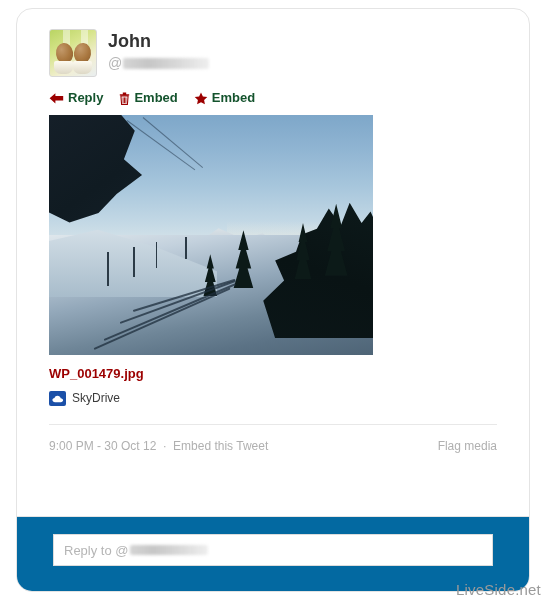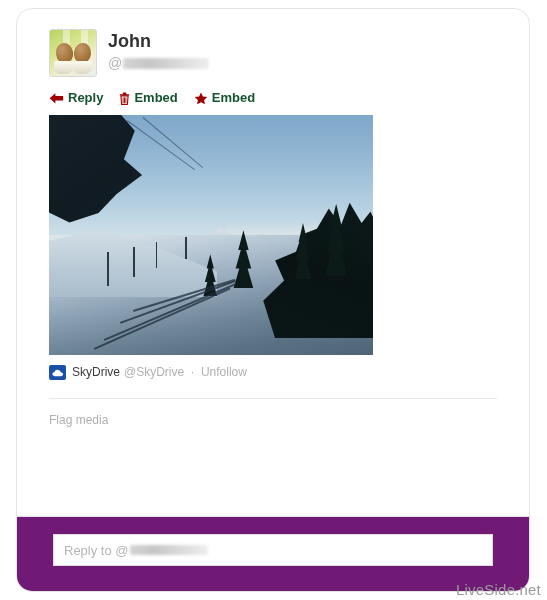--- a/index.html
+++ b/index.html
@@ -295,21 +295,21 @@
   .meta-left .embed { cursor: pointer; }
   .meta-right { cursor: pointer; text-align: right; }
 
   
   .reply-footer {
     position: absolute;
     left: 0;
     right: 0;
     bottom: 0;
     height: 75px;
-    background: #701a75;
+    background: #0369a1;
     border-top: 1px solid #e4e4e4;
     box-sizing: border-box;
   }
   .reply-box {
     position: absolute;
     left: 36px;
     top: 17px;
     width: 440px;
     height: 32px;
     background: #ffffff;
@@ -406,38 +406,39 @@
       <div class="ph-pole p3"></div>
       <div class="ph-pole p4"></div>
       <div class="ph-wire w1"></div>
       <div class="ph-wire w2"></div>
       <div class="ph-rail r1"></div>
       <div class="ph-rail r2"></div>
       <div class="ph-rail r3"></div>
       <div class="ph-rail r4"></div>
     </div>
 
+    <div class="filename">WP_001479.jpg</div>
 
     <div class="source-row">
       <span class="skydrive-icon">
         <svg width="12" height="8" viewBox="0 0 12 8">
           <path d="M3.1 7.2 C1.5 7.2 0.4 6.2 0.4 5.0 C0.4 3.9 1.3 3.0 2.5 2.9 C2.9 1.6 4.1 0.7 5.5 0.7 C7.1 0.7 8.4 1.8 8.7 3.3 C10.1 3.4 11.1 4.3 11.1 5.3 C11.1 6.4 10.1 7.2 8.8 7.2 Z" fill="#ffffff"></path>
         </svg>
       </span>
       <span class="source-name">SkyDrive</span>
-      <span class="source-meta">
-        <span>@SkyDrive</span>
+    </div>
+
+    <div class="divider"></div>
+
+    <div class="meta-row">
+      <div class="meta-left">
+        <span>9:00 PM - 30 Oct 12</span>
         <span class="dot">·</span>
-        <span>Unfollow</span>
-      </span>
-    </div>
-
-    <div class="divider"></div>
-
-    <div class="meta-row">
+        <span class="embed">Embed this Tweet</span>
+      </div>
       <div class="meta-right">Flag media</div>
     </div>
 
   </div>
 
   <div class="reply-footer">
     <div class="reply-box">
       <span>Reply to @</span>
       <span class="redact reply"></span>
     </div>

